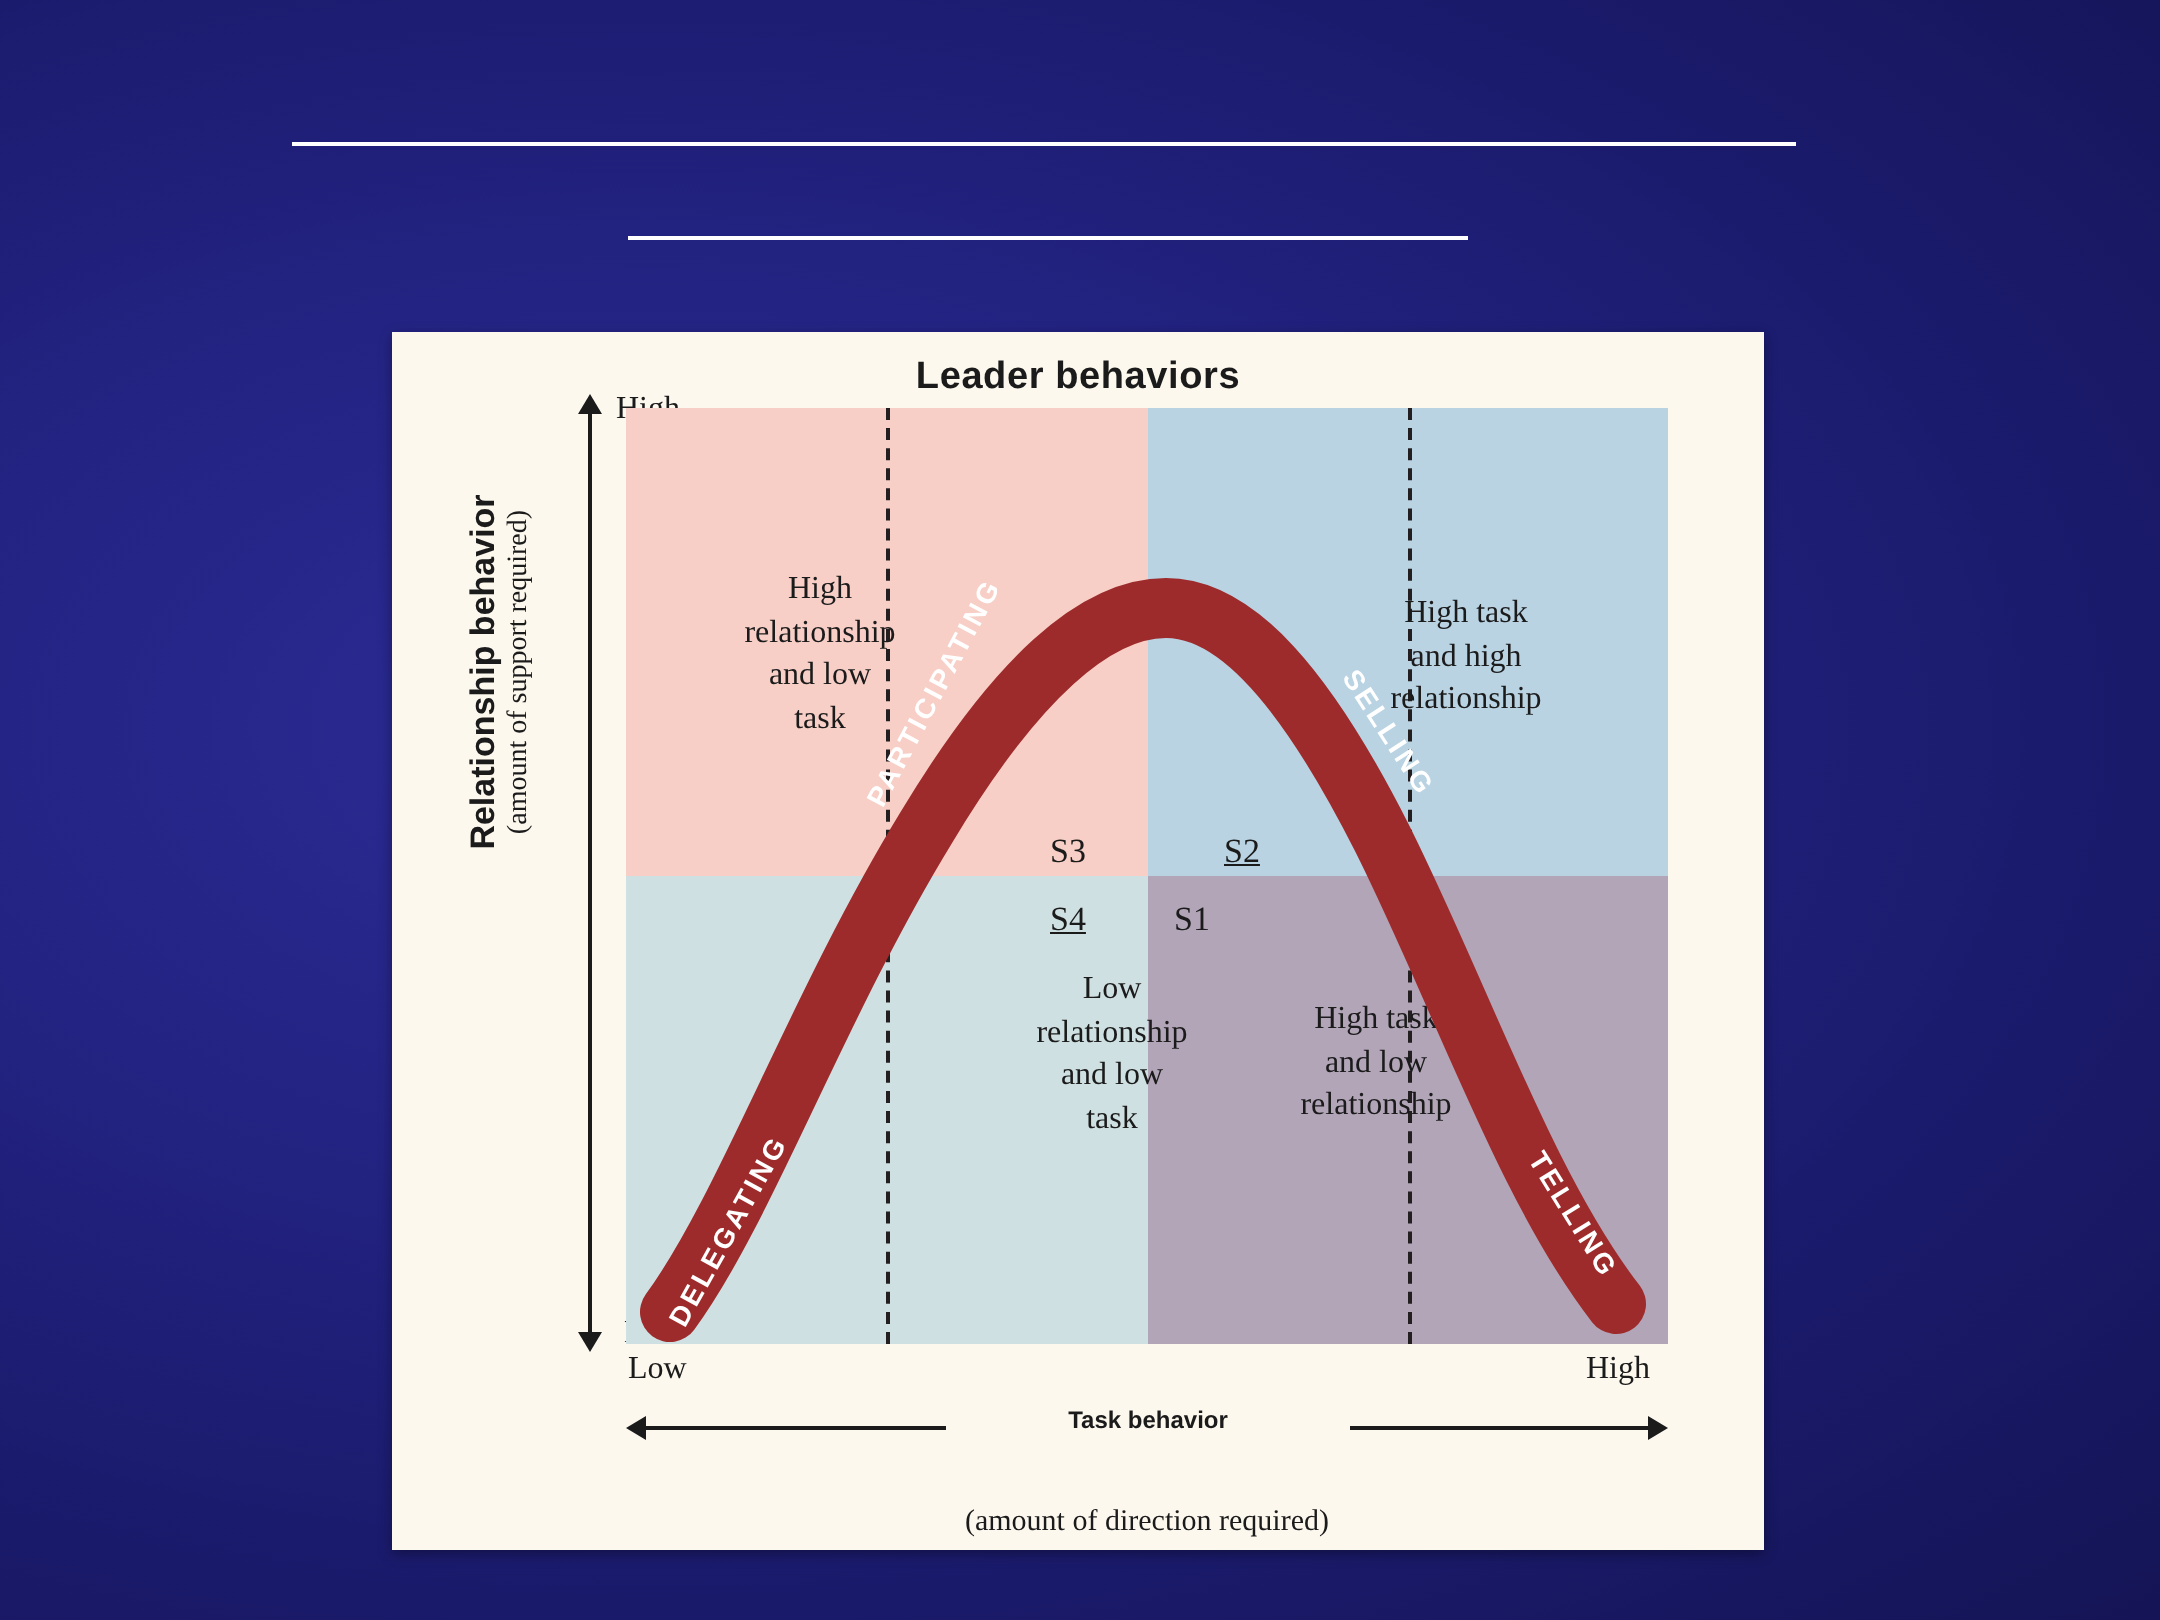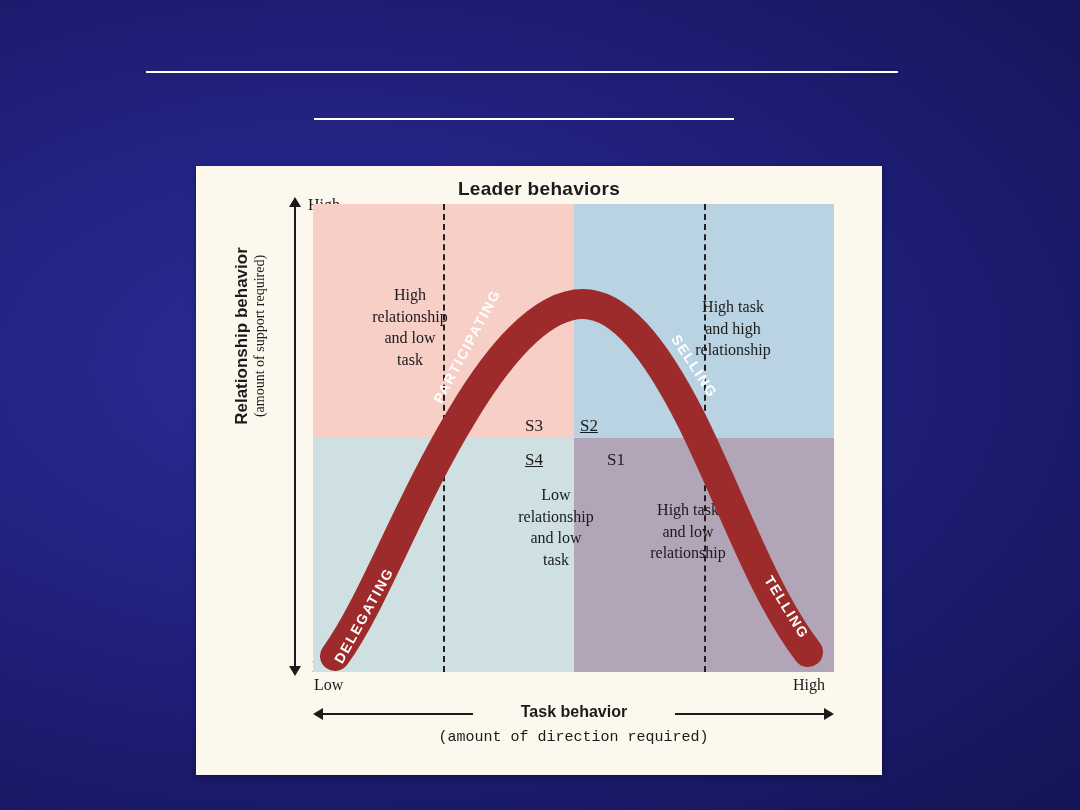--- a/index.html
+++ b/index.html
@@ -98,23 +98,23 @@
   #txt-bl { left: 178px; top: 280px; }
   #txt-br { left: 310px; top: 295px; }
 
   .slabel {
     position: absolute;
     font-family: "Liberation Serif", serif;
     font-size: 17px;
     color: #1b1b1b;
   }
   #s3 { left: 212px; top: 212px; font-family: Liberation Serif, serif; }
-  #s2 { left: 267px; top: 212px; text-decoration: underline; }
+  #s2 { left: 299px; top: 212px; text-decoration: underline; }
   #s4 { left: 212px; top: 246px; text-decoration: underline; }
-  #s1 { left: 294px; top: 246px; }
+  #s1 { left: 274px; top: 246px; }
 
   #curve {
     position: absolute;
     left: 0;
     top: 0;
     width: 521px;
     height: 468px;
     pointer-events: none;
   }
   .curve-label {
@@ -257,30 +257,30 @@
     border-bottom: 6px solid transparent;
     border-left: 10px solid #1b1b1b;
   }
   #x-title {
     position: absolute;
     left: 160px; top: 0;
     width: 202px;
     text-align: center;
     font-family: "Liberation Sans", sans-serif;
     font-weight: bold;
-    font-size: 16px;
+    font-size: 12px;
     color: #1b1b1b;
   }
   #x-subtitle {
     position: absolute;
     left: 117px;
-    top: 563px;
+    top: 587px;
     width: 521px;
     text-align: center;
-    font-family: Liberation Mono, monospace;
+    font-family: Liberation Serif, serif;
     font-size: 15px;
     color: #1b1b1b;
   }
 </style>
 </head>
 <body>
 
 <div id="slide">
 
   <div class="rule" id="rule-top"></div>

